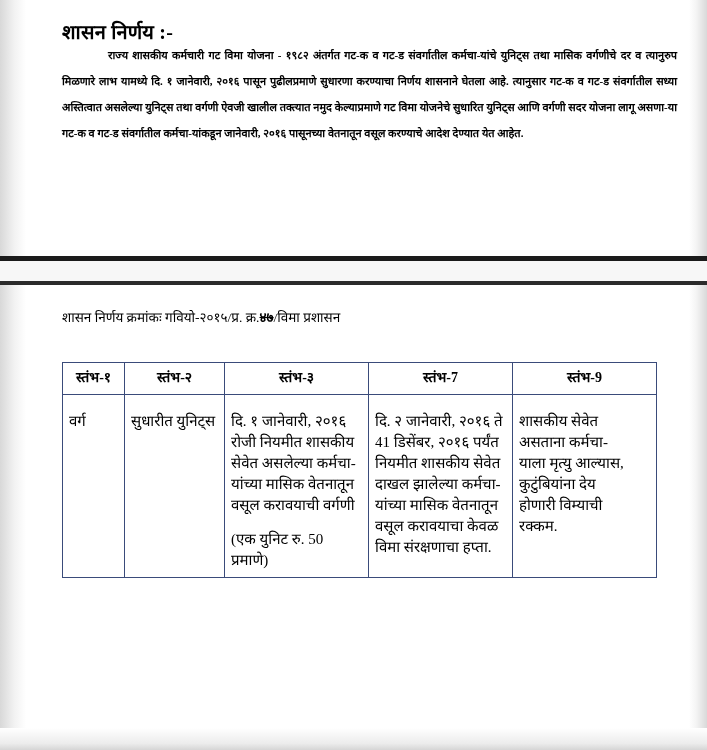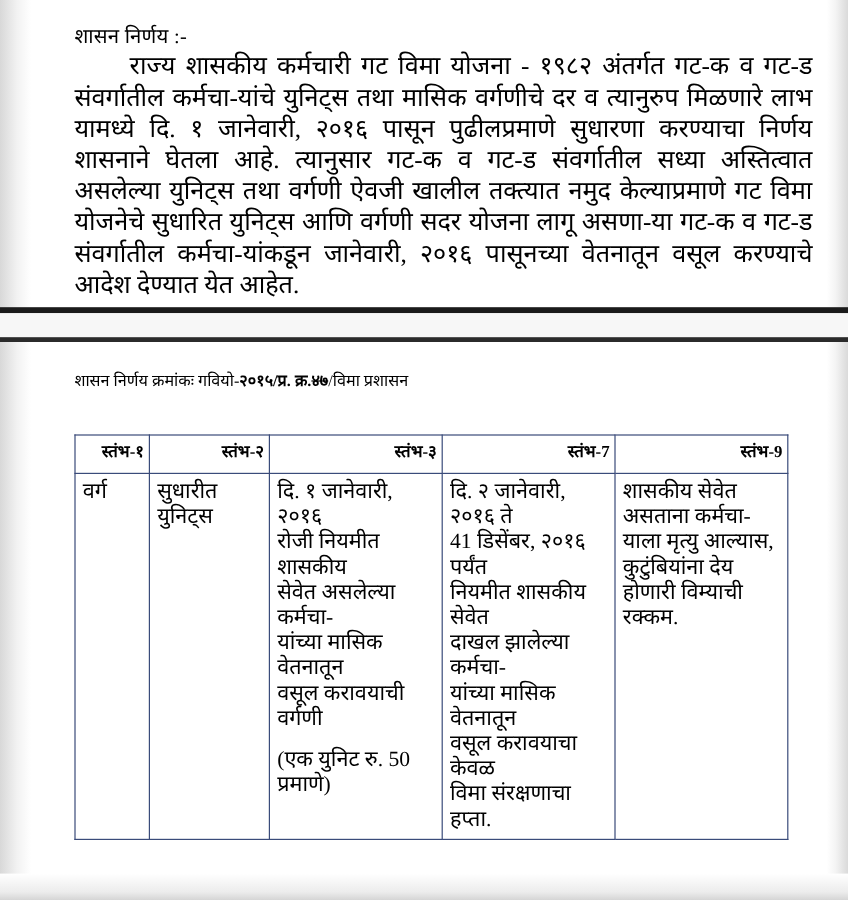--- a/index.html
+++ b/index.html
@@ -46,33 +46,34 @@
   .top-block {
     position: absolute;
     left: 0; top: 0;
     width: 707px;
     padding: 0;
   }
   .heading {
     position: absolute;
     left: 62px;
     top: 18px;
-    font-size: 17px;
-    font-weight: normal;
+    font-size: 20px;
+    font-weight: bold;
     letter-spacing: 0.2px;
   }
   .para {
     position: absolute;
     left: 62px;
     top: 42px;
     width: 615px;
-    font-size: 21px;
+    font-size: 11px;
     line-height: 26px;
     text-align: justify;
     text-indent: 46px;
+    font-weight: bold;
   }
 
   
   .band-top {
     position: absolute;
     left: 0;
     top: 256px;
     width: 707px;
     height: 5px;
     background: #1b1b1b;
@@ -96,45 +97,45 @@
 
   
   .gr-line {
     position: absolute;
     left: 62px;
     top: 308px;
     font-size: 13.5px;
     letter-spacing: 0;
     white-space: nowrap;
   }
-  .gr-line .b { font-weight: bold; }
+  .gr-line .b { font-weight: normal; }
   .gr-line .strike { text-decoration: line-through; font-weight: bold; margin-top: 12px; }
 
   
   .tbl-wrap {
     position: absolute;
     left: 62px;
     top: 362px;
     width: 594px;
   }
   table.grid {
     border-collapse: collapse;
     width: 594px;
     table-layout: fixed;
   }
   table.grid th,
   table.grid td {
     border: 1px solid #3a4b7a;
     vertical-align: top;
-    padding: 4px 6px 6px 6px;
-    font-size: 18px;
+    padding: 16px 6px 6px 6px;
+    font-size: 15px;
     line-height: 21px;
   }
   table.grid th {
-    text-align: right;
+    text-align: center;
     font-weight: bold;
     font-size: 14px;
     padding: 4px 4px 6px 4px;
   }
   col.c1 { width: 62px; }
   col.c2 { width: 100px; }
   col.c3 { width: 144px; }
   col.c4 { width: 144px; }
   col.c5 { width: 144px; }
 

